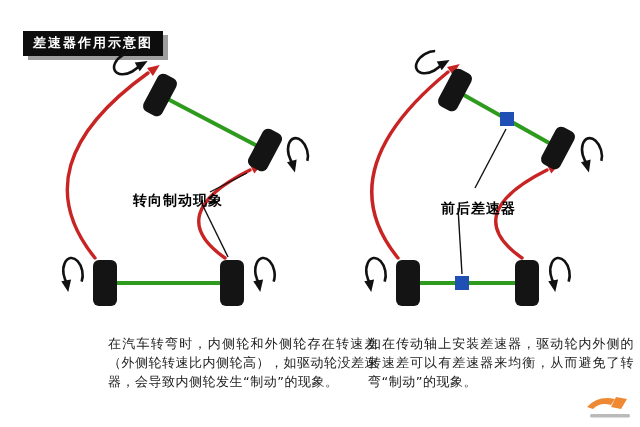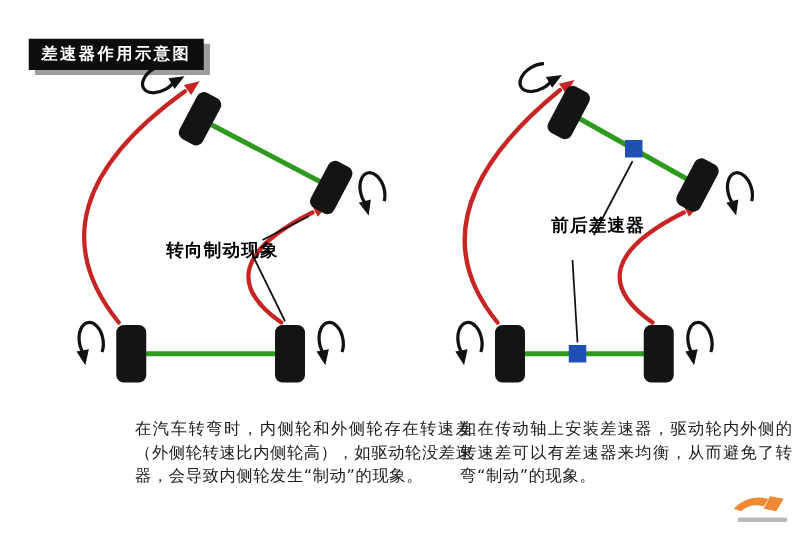--- a/index.html
+++ b/index.html
@@ -17,21 +17,21 @@
     margin-top:24px;
   }
   .diagram-svg{position:absolute;width:300px;height:300px;overflow:visible;}
   #left-svg{left:40px;top:45px;}
   #right-svg{left:350px;top:45px;}
   .pointer-label{
     position:absolute;font-size:14px;font-weight:bold;color:#000;
     letter-spacing:1px;white-space:nowrap;
   }
   #left-label{left:133px;top:192px;}
-  #right-label{left:441px;top:172px;text-align:right;}
+  #right-label{left:441px;top:200px;text-align:right;}
   .caption{
     position:absolute;top:334px;width:270px;
     font-size:13px;line-height:19px;letter-spacing:0.5px;
     color:#1c1c1c;text-align:justify;
   }
   #left-caption{left:64px;margin-left:44px;}
   #right-caption{left:368px;width:266px;}
   .watermark{position:absolute;right:4px;bottom:5px;width:52px;height:28px;opacity:0.9;}
 </style>
 </head>

